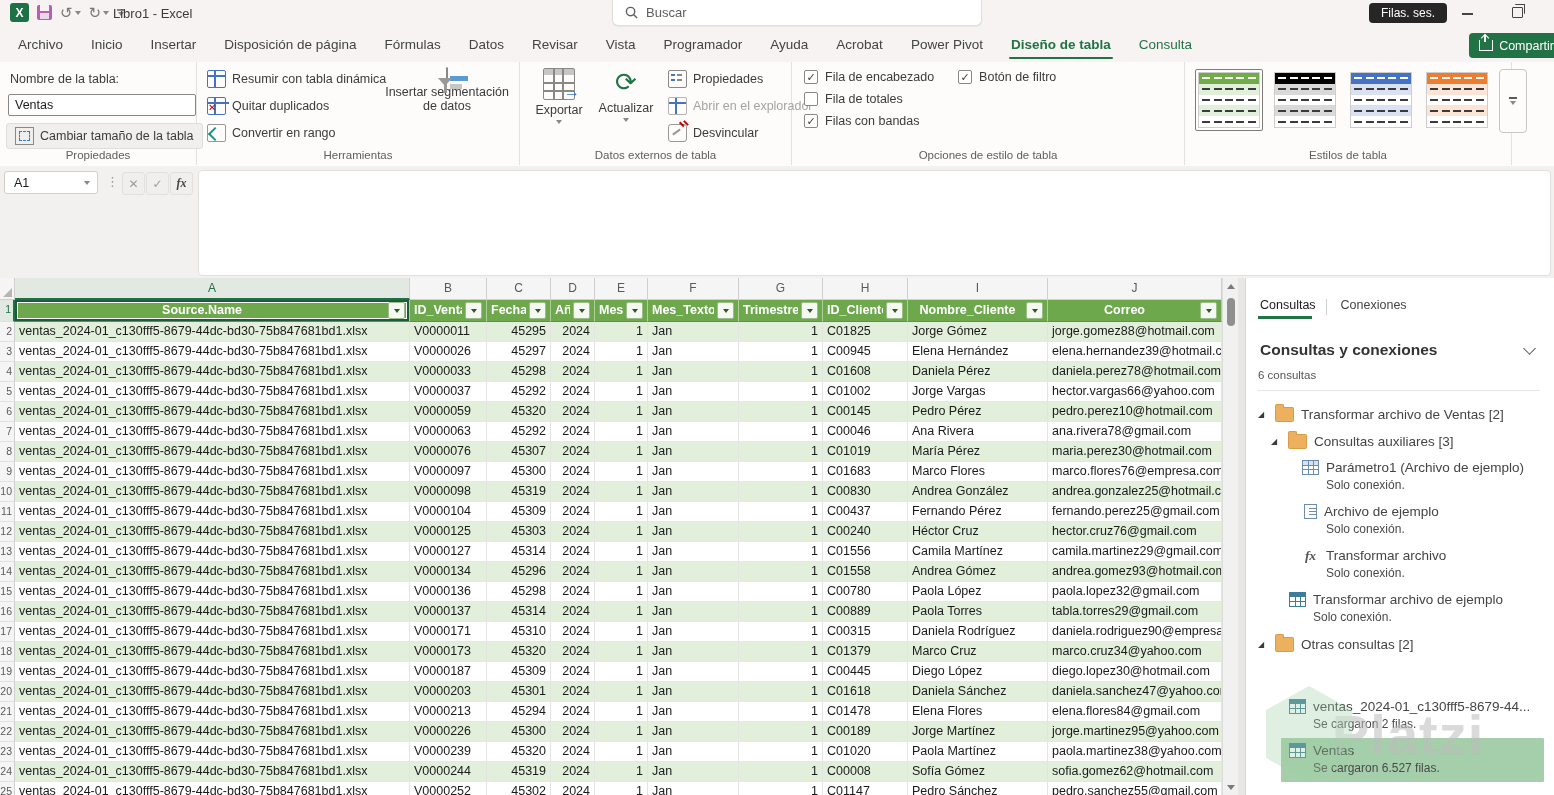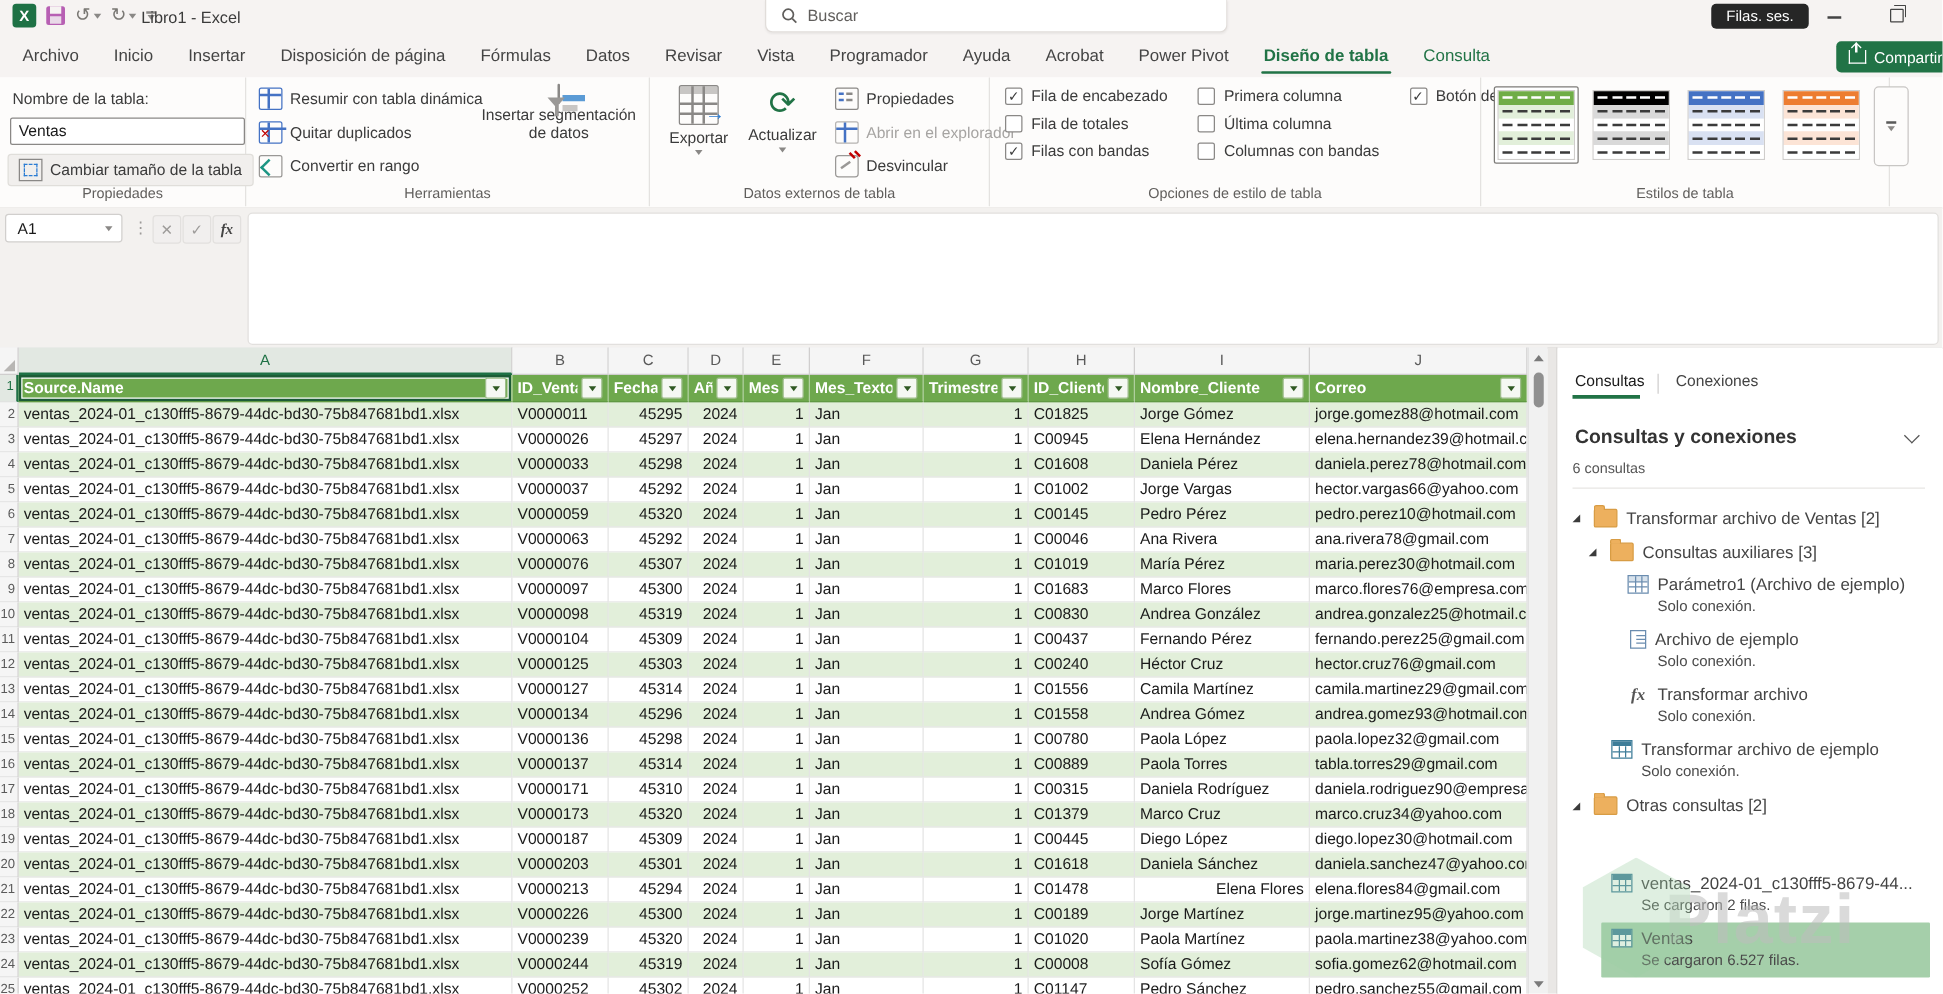--- a/index.html
+++ b/index.html
@@ -137,21 +137,21 @@
   .letter-cell.sel{background:#e2e8e2;border-bottom:2px solid #1E7145;color:#1E7145;}
   .sheet-row{display:flex;height:20px;}
   .sheet-row.theader{height:22px;}
   .rownum{width:15px;box-sizing:border-box;background:#f5f5f5;border-right:1px solid #d0cece;border-bottom:1px solid #e1e1e1;
           font-size:10.5px;color:#5a5a5a;text-align:right;padding-right:2px;line-height:19px;}
   .rownum.sel{background:#e2e8e2;border-right:2px solid #1E7145;color:#1E7145;}
   .cell{box-sizing:border-box;font-size:12.5px;color:#1a1a1a;padding:0 4px;white-space:nowrap;overflow:hidden;
         line-height:19px;border-right:1px solid #e4e4e4;border-bottom:1px solid #e7e7e7;}
   .theader .cell{background:#6EA84D;color:#fff;font-weight:bold;border-right:1px solid rgba(255,255,255,.45);
                  border-bottom:1px solid #5d9440;display:flex;align-items:center;line-height:21px;}
-  .theader .cell .htext{flex:1;overflow:hidden;white-space:nowrap;}
+  .theader .cell .htext{flex:1;overflow:hidden;white-space:nowrap;text-align:center;}
   .filter-btn{flex:none;width:15px;height:15px;background:#f5f8f3;border:1px solid #9dbd8a;border-radius:2px;
               display:flex;align-items:center;justify-content:center;margin-left:3px;}
   .filter-btn .caret{border-top-color:#2f5a22;border-left-width:3px;border-right-width:3px;}
   .cell.a1sel{box-shadow:inset 0 0 0 2px #1c5c36, inset 0 0 0 3px #ffffff;}
   .band{background:#E2EFDA;}
   .al-r{text-align:right;}
   #partial-row-clip{overflow:hidden;height:13px;}
 
   
   #vscroll{position:absolute;left:1222px;top:0;width:16px;height:517px;background:#f1f1f1;border-left:1px solid #dddddd;box-sizing:border-box;}
@@ -326,34 +326,20 @@
               <span class="cb-box"></span>
               <span>Fila de totales</span>
             </div>
             <div class="cb-item">
               <span class="cb-box">✓</span>
               <span>Filas con bandas</span>
             </div>
           </div>
           <div class="cb-col">
             <div class="cb-item">
-              <span class="cb-box"></span>
-              <span>Primera columna</span>
-            </div>
-            <div class="cb-item">
-              <span class="cb-box"></span>
-              <span>Última columna</span>
-            </div>
-            <div class="cb-item">
-              <span class="cb-box"></span>
-              <span>Columnas con bandas</span>
-            </div>
-          </div>
-          <div class="cb-col">
-            <div class="cb-item">
               <span class="cb-box">✓</span>
               <span>Botón de filtro</span>
             </div>
           </div>
         </div>
       <div class="glabel">Opciones de estilo de tabla</div>
     </div>
 
     <div class="rgroup" id="g-est">
       <div id="styles-row">
@@ -862,21 +848,21 @@
         <div class="sheet-row">
           <div class="rownum">21</div>
           <div class="cell" style="width: 395px;">ventas_2024-01_c130fff5-8679-44dc-bd30-75b847681bd1.xlsx</div>
           <div class="cell" style="width: 77px;">V0000213</div>
           <div class="cell al-r" style="width: 64px;">45294</div>
           <div class="cell al-r" style="width: 44px;">2024</div>
           <div class="cell al-r" style="width: 53px;">1</div>
           <div class="cell" style="width: 91px;">Jan</div>
           <div class="cell al-r" style="width: 84px;">1</div>
           <div class="cell" style="width: 85px;">C01478</div>
-          <div class="cell" style="width: 140px; text-align: right;">Elena Flores</div>
+          <div class="cell" style="width: 140px;">Elena Flores</div>
           <div class="cell" style="width: 174px;">elena.flores84@gmail.com</div>
         </div>
         <div class="sheet-row">
           <div class="rownum">22</div>
           <div class="cell band" style="width: 395px;">ventas_2024-01_c130fff5-8679-44dc-bd30-75b847681bd1.xlsx</div>
           <div class="cell band" style="width: 77px;">V0000226</div>
           <div class="cell band al-r" style="width: 64px;">45300</div>
           <div class="cell band al-r" style="width: 44px;">2024</div>
           <div class="cell band al-r" style="width: 53px;">1</div>
           <div class="cell band" style="width: 91px;">Jan</div>

